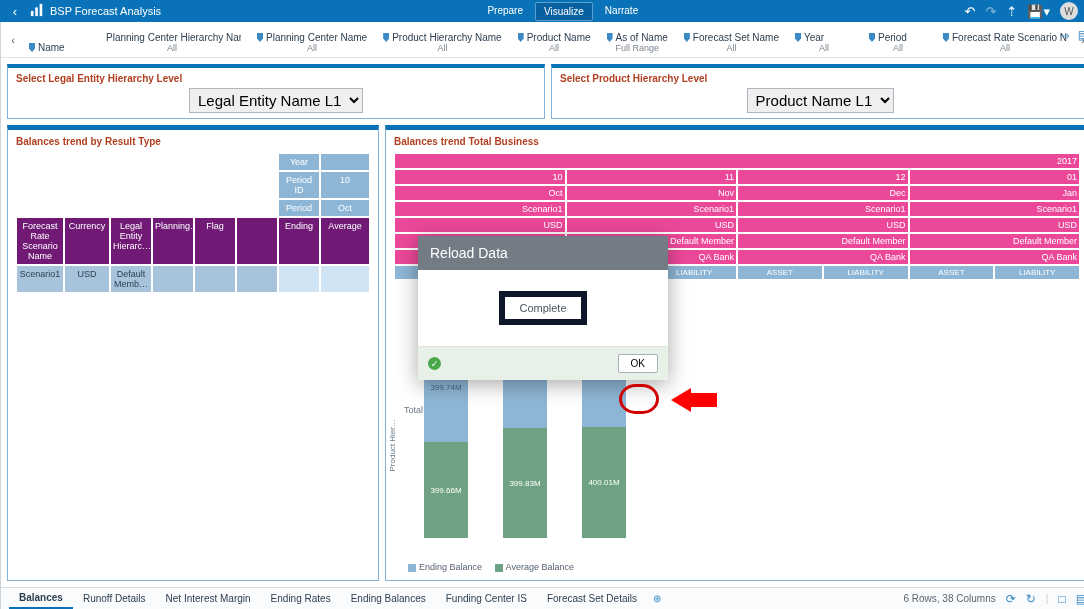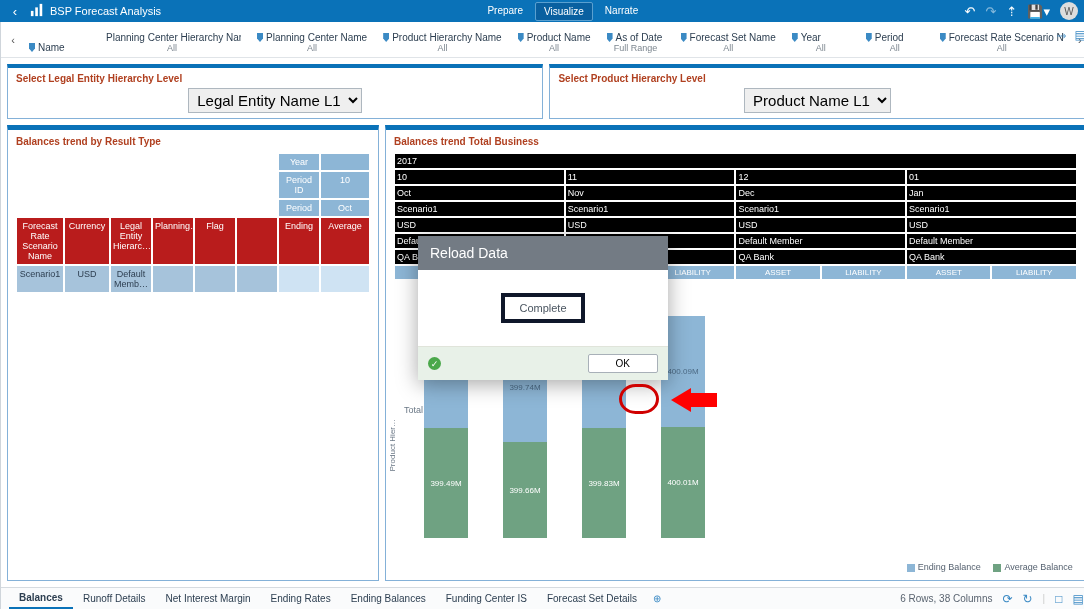--- a/index.html
+++ b/index.html
@@ -45,52 +45,52 @@
 .selbox select { font-size:15px; padding:2px 4px; border:1px solid #aeb7bf; }
 .selbox .selwrap { text-align:center; }
 
 .vizrow { flex:1; display:flex; gap:6px; padding:0 6px 6px; overflow:hidden; }
 .viz { border:1px solid #84b1d8; background:#fff; border-top:5px solid #0a72b8; display:flex; flex-direction:column; padding:4px 8px; position:relative; }
 .viz.left-viz { flex:0.5; }
 .viz.right-viz { flex:1; }
 .viz .vtitle { color:#b04020; font-size:10px; font-weight:bold; padding:2px 0 6px; }
 
 .minigrid { display:grid; grid-template-columns:48px 46px 42px 42px 42px 42px 42px 50px; font-size:9px; color:#fff; }
-.minigrid .c { background:#b91c1c; border:1px solid #fff; padding:3px 2px; text-align:center; overflow:hidden; }
+.minigrid .c { background:#701a75; border:1px solid #fff; padding:3px 2px; text-align:center; overflow:hidden; }
 .minigrid .c.lite { background:#8db6d6; }
 .minigrid .c.dim  { background:#a6c3db; color:#2d3e50; }
 .minigrid .c.body { background:#cfe3f3; color:#3a5668; }
 
 .rhead { display:grid; grid-template-columns:repeat(4,1fr); gap:0; font-size:9px; color:#fff; }
-.rhead .c { background:#000000; border:1px solid #fff; padding:2px; text-align:left; font-size:9px; }
+.rhead .c { background:#ec4899; border:1px solid #fff; padding:2px; text-align:right; font-size:9px; }
 .rhead .c.span4 { grid-column:1/5; }
 .rhead .pair { display:grid; grid-template-columns:1fr 1fr; }
 .rhead .pair .sc { background:#8db6d6; border:1px solid #fff; padding:2px; font-size:8px; text-align:center; color:#fff; }
 .bars-area { flex:1; display:flex; align-items:flex-end; gap:35px; padding:10px 30px 20px; position:relative; }
 .bars-area::before { content:"Total Rollup"; position:absolute; left:10px; top:45%; font-size:9px; color:#6b7886; }
 .bars-area .ylab { position:absolute; left:-6px; top:50%; font-size:8px; color:#6b7886; writing-mode:vertical-rl; transform:rotate(180deg); }
 .barcol { width:44px; display:flex; flex-direction:column; align-items:center; position:relative; }
 .barcol .seg-top { width:100%; background:#8db6d6; display:flex; align-items:center; justify-content:center; font-size:8px; color:#4c6a84; }
 .barcol .seg-bot { width:100%; background:#6fa282; display:flex; align-items:center; justify-content:center; font-size:8px; color:#fff; }
-.legend { text-align:right; font-size:9px; color:#566270; padding:4px; }
+.legend { text-align:left; font-size:9px; color:#566270; padding:4px; }
 .legend .sw { display:inline-block; width:8px; height:8px; margin:0 3px 0 10px; vertical-align:middle; }
 
 
 .bottom-tabs { height:22px; border-top:1px solid #d6dbe0; background:#fafbfc; display:flex; align-items:center; padding:0 8px; font-size:10px; color:#2c3e50; }
 .bottom-tabs .btab { padding:4px 10px; cursor:pointer;text-align:center; }
 .bottom-tabs .btab.active { border-bottom:2px solid #0a72b8; font-weight:bold; }
 .bottom-tabs .plus { color:#3b8ac4; padding:4px 6px; cursor:pointer; }
 .bottom-tabs .meta { margin-left:auto; display:flex; gap:10px; align-items:center; color:#5a6470; }
 .bottom-tabs .meta .icn2 { color:#3b8ac4; font-size:12px; cursor:pointer; }
 .modal { position:absolute; left:417px; top:214px; width:250px; background:#fff; box-shadow:0 4px 20px rgba(0,0,0,.35); font-size:11px; }
 .modal .mh { background:#737b84; color:#fff; padding:9px 12px; font-size:14px; }
 .modal .mbody { height:76px; display:flex; align-items:center; justify-content:center; }
-.modal .status { border:4px solid #0f172a; padding:5px 14px; color:#4a5560; font-size:11px; }
+.modal .status { border:6px solid #0f172a; padding:5px 14px; color:#4a5560; font-size:11px; }
 .modal .mfoot { background:#e8f1e8; border-top:1px solid #e0e4da; padding:7px 10px; display:flex; align-items:center; gap:6px; color:#3b4b38; }
-.modal .mfoot .okbtn { margin-left:auto; border:1px solid #a8b0b8; background:#fff; padding:3px 27px; font-size:10px; cursor:pointer; border-radius:2px; }
+.modal .mfoot .okbtn { margin-left:auto; border:1px solid #a8b0b8; background:#fff; padding:3px 12px; font-size:10px; cursor:pointer; border-radius:2px; }
 .modal .check { width:13px; height:13px; border-radius:50%; background:#4aa84a; display:flex; align-items:center; justify-content:center; color:#fff; font-size:9px; }
 .ok-ring { position:absolute; left:618px; top:362px; width:40px; height:30px; border:3px solid #d00000; border-radius:50%/60%; }
 .arrow { position:absolute; left:670px; top:366px; width:48px; height:24px; }
 .arrow::before { content:""; position:absolute; left:0; top:0; border-top:12px solid transparent; border-bottom:12px solid transparent; border-right:20px solid #ff0000; }
 .arrow::after { content:""; position:absolute; left:18px; top:5px; width:28px; height:14px; background:#ff0000; }
 </style>
 </head>
 <body>
 
 <div class="top-bar">
@@ -184,21 +184,21 @@
         </div>
       <div class="pin">
           <div class="pn">Product Hierarchy Name</div>
           <div class="pv">All</div>
         </div>
       <div class="pin">
           <div class="pn">Product Name</div>
           <div class="pv">All</div>
         </div>
       <div class="pin">
-          <div class="pn">As of Date</div>
+          <div class="pn">As of Name</div>
           <div class="pv">Full Range</div>
         </div>
       <div class="pin">
           <div class="pn">Forecast Set Name</div>
           <div class="pv">All</div>
         </div>
       <div class="pin">
           <div class="pn">Year</div>
           <div class="pv">All</div>
         </div>
@@ -302,24 +302,20 @@
               <div class="sc">LIABILITY</div>
             </div>
           <div class="pair">
               <div class="sc">ASSET</div>
               <div class="sc">LIABILITY</div>
             </div>
         </div>
         <div class="bars-area">
           <span class="ylab">Product Hier…</span>
           <div class="barcol">
-            <div class="seg-top" style="height:110px">399.58M</div>
-            <div class="seg-bot" style="height:110px">399.49M</div>
-          </div>
-          <div class="barcol">
             <div class="seg-top" style="height:110px">399.74M</div>
             <div class="seg-bot" style="height:96px">399.66M</div>
           </div>
           <div class="barcol">
             <div class="seg-top" style="height:110px">399.92M</div>
             <div class="seg-bot" style="height:110px">399.83M</div>
           </div>
           <div class="barcol">
             <div class="seg-top" style="height:111px">400.09M</div>
             <div class="seg-bot" style="height:111px">400.01M</div>

